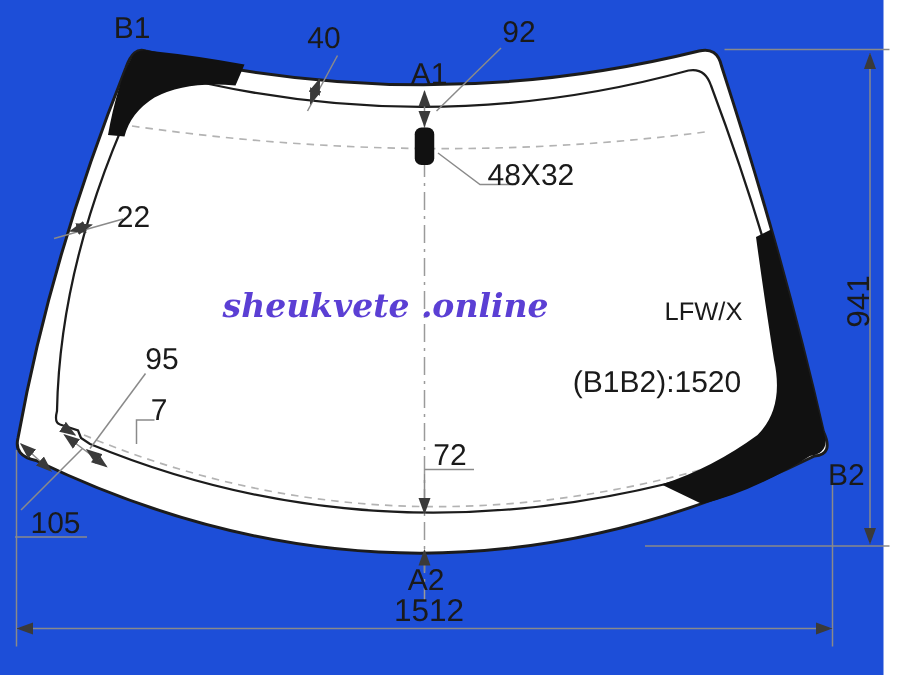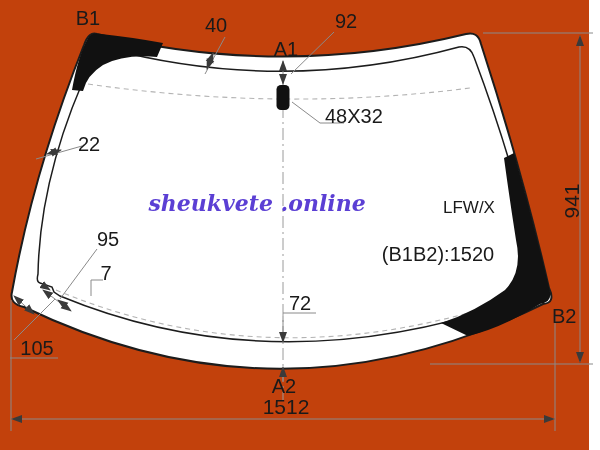--- a/index.html
+++ b/index.html
@@ -1,17 +1,17 @@
 <!DOCTYPE html>
 <html><head>
 <meta charset="utf-8">
 <style>
   html,body{margin:0;padding:0;background:#fff;}
   body{width:600px;height:450px;overflow:hidden;font-family:"Liberation Sans",sans-serif;}
-  .stage{position:relative;width:589px;height:450px;background:#c2410c;}
+  .stage{position:relative;width:589px;height:450px;background:#1d4ed8;}
   svg{display:block;}
   text{fill:#1a1a1a;font-family:"Liberation Sans",sans-serif;}
   .pt-label{font-size:20px;}
   .dim-num{font-size:20px;}
   .dim-big{font-size:21px;}
   .part-code{font-size:17px;}
   .b1b2{font-size:20px;}
   .watermark{font-family:"DejaVu Serif",serif;font-style:italic;font-weight:600;font-size:22px;}
   .outline{fill:#ffffff;stroke:#1c1c1c;stroke-width:2;}
   .inline{fill:none;stroke:#1c1c1c;stroke-width:1.5;}

